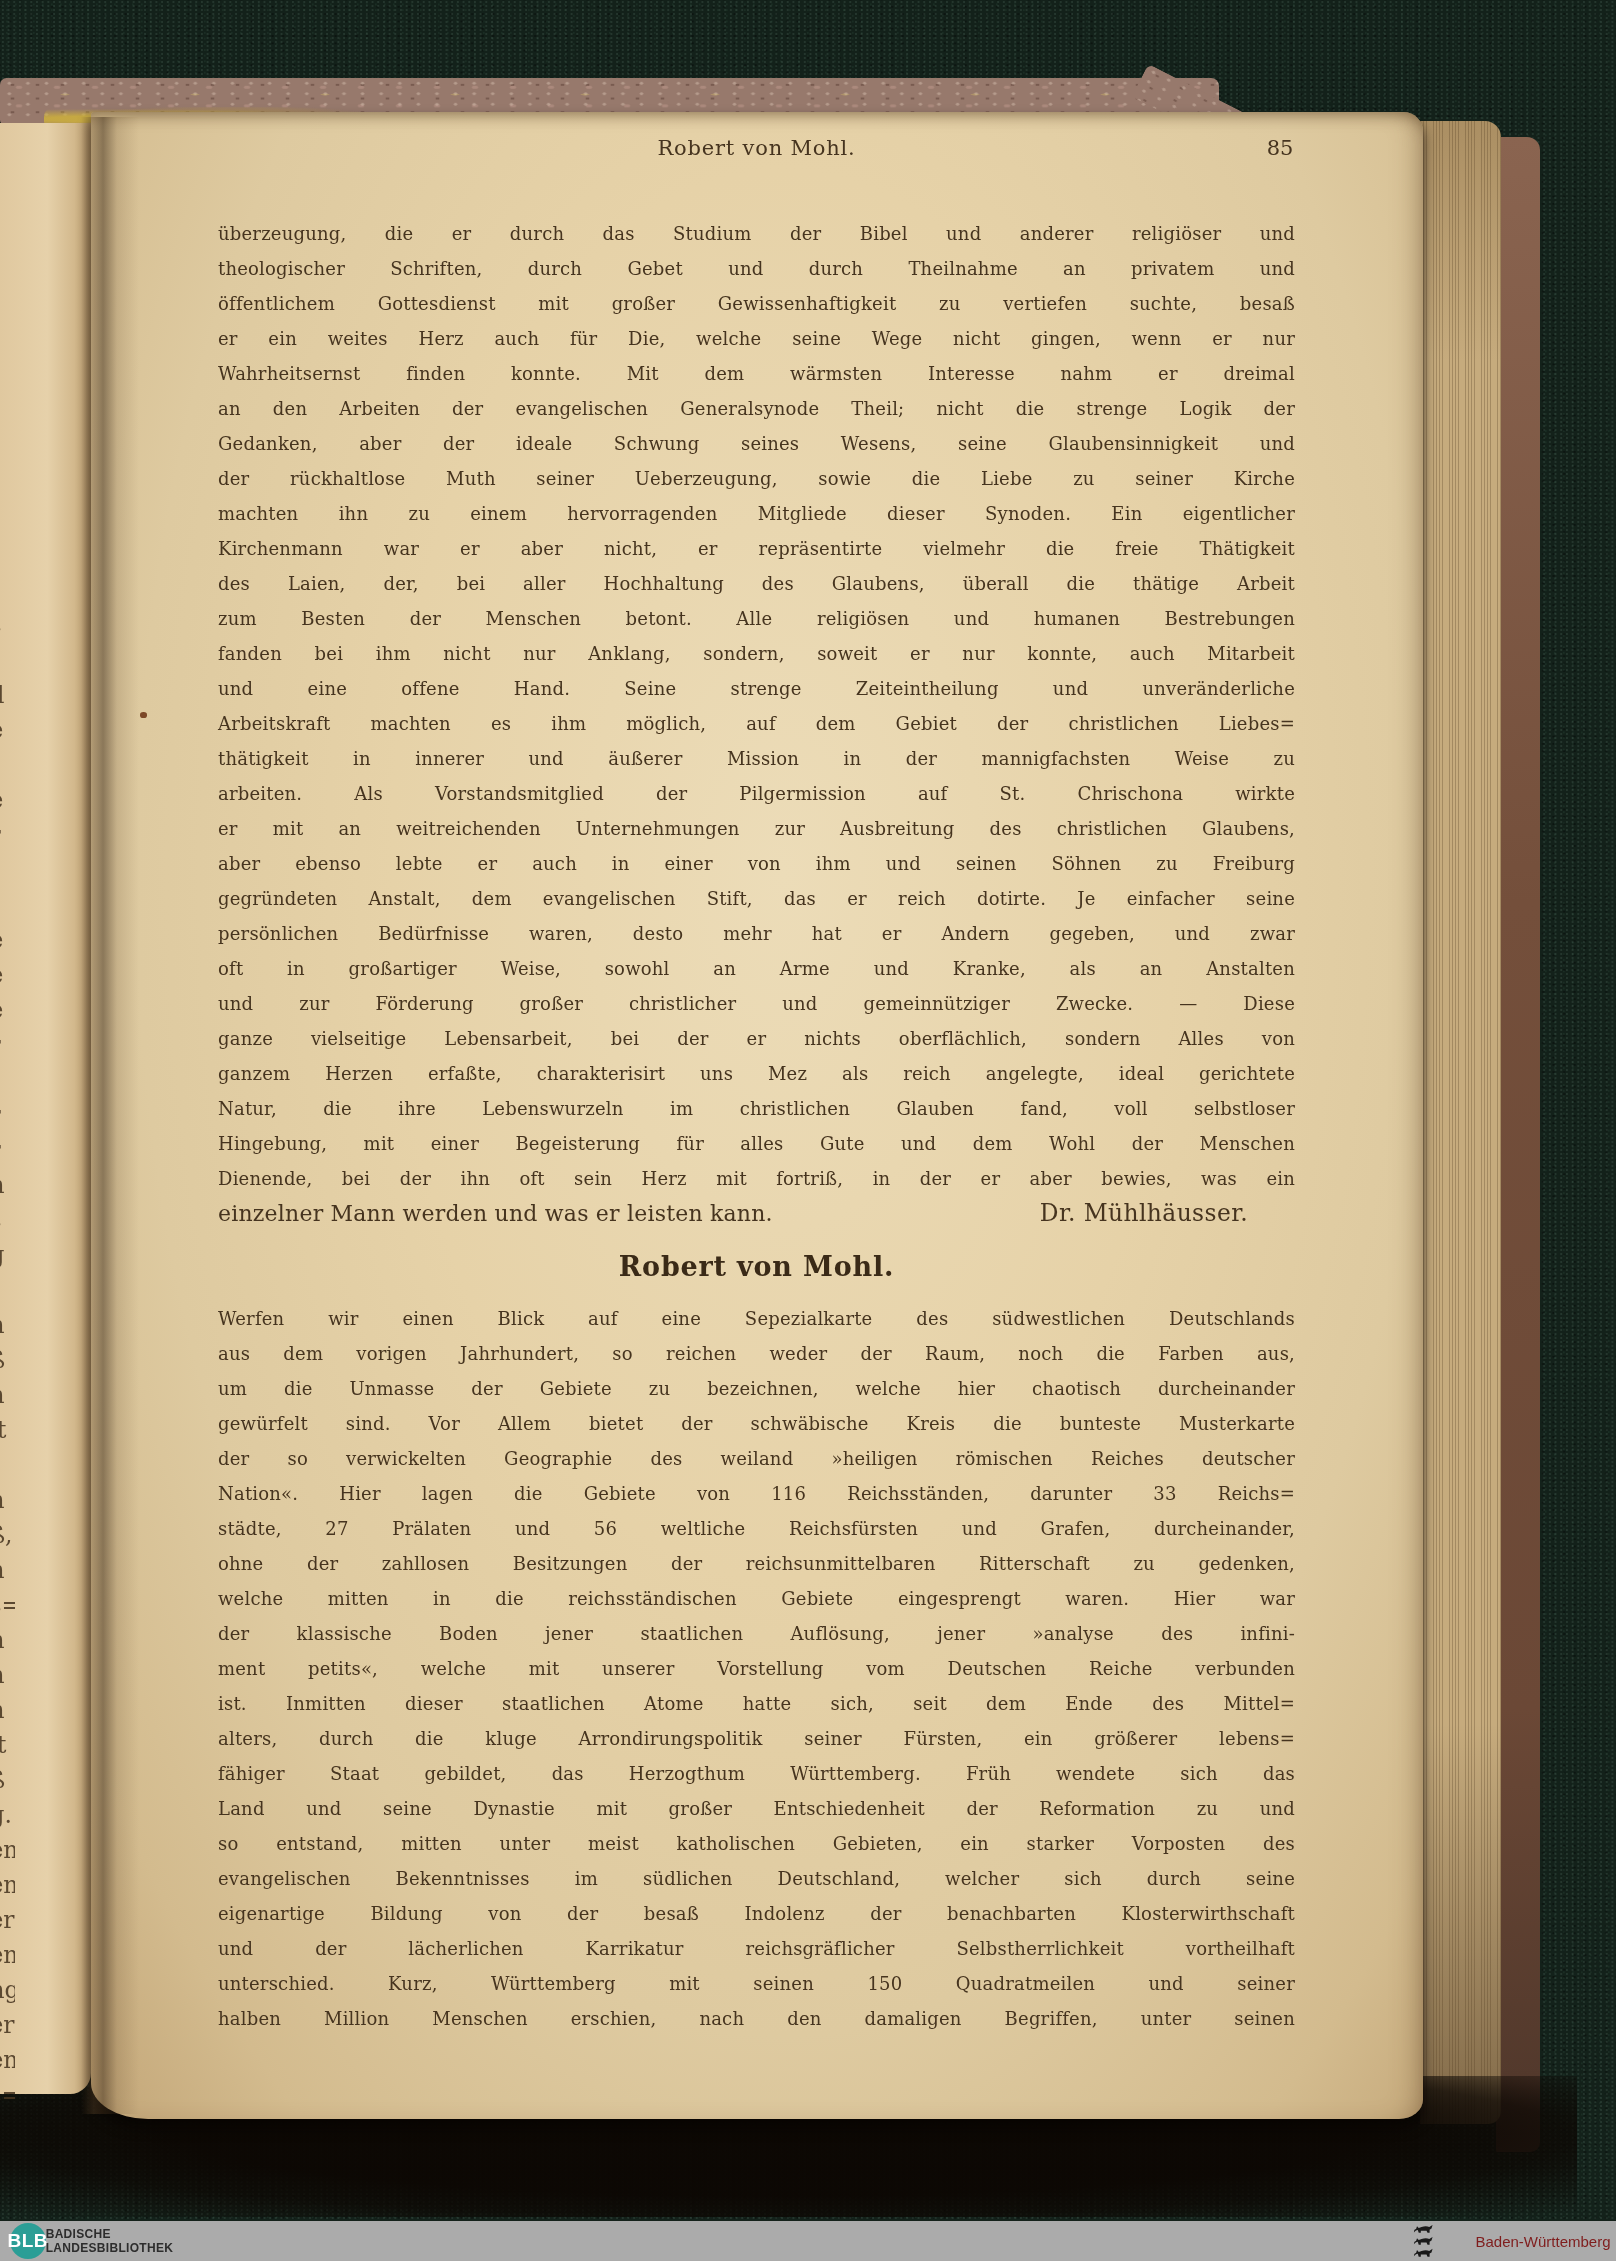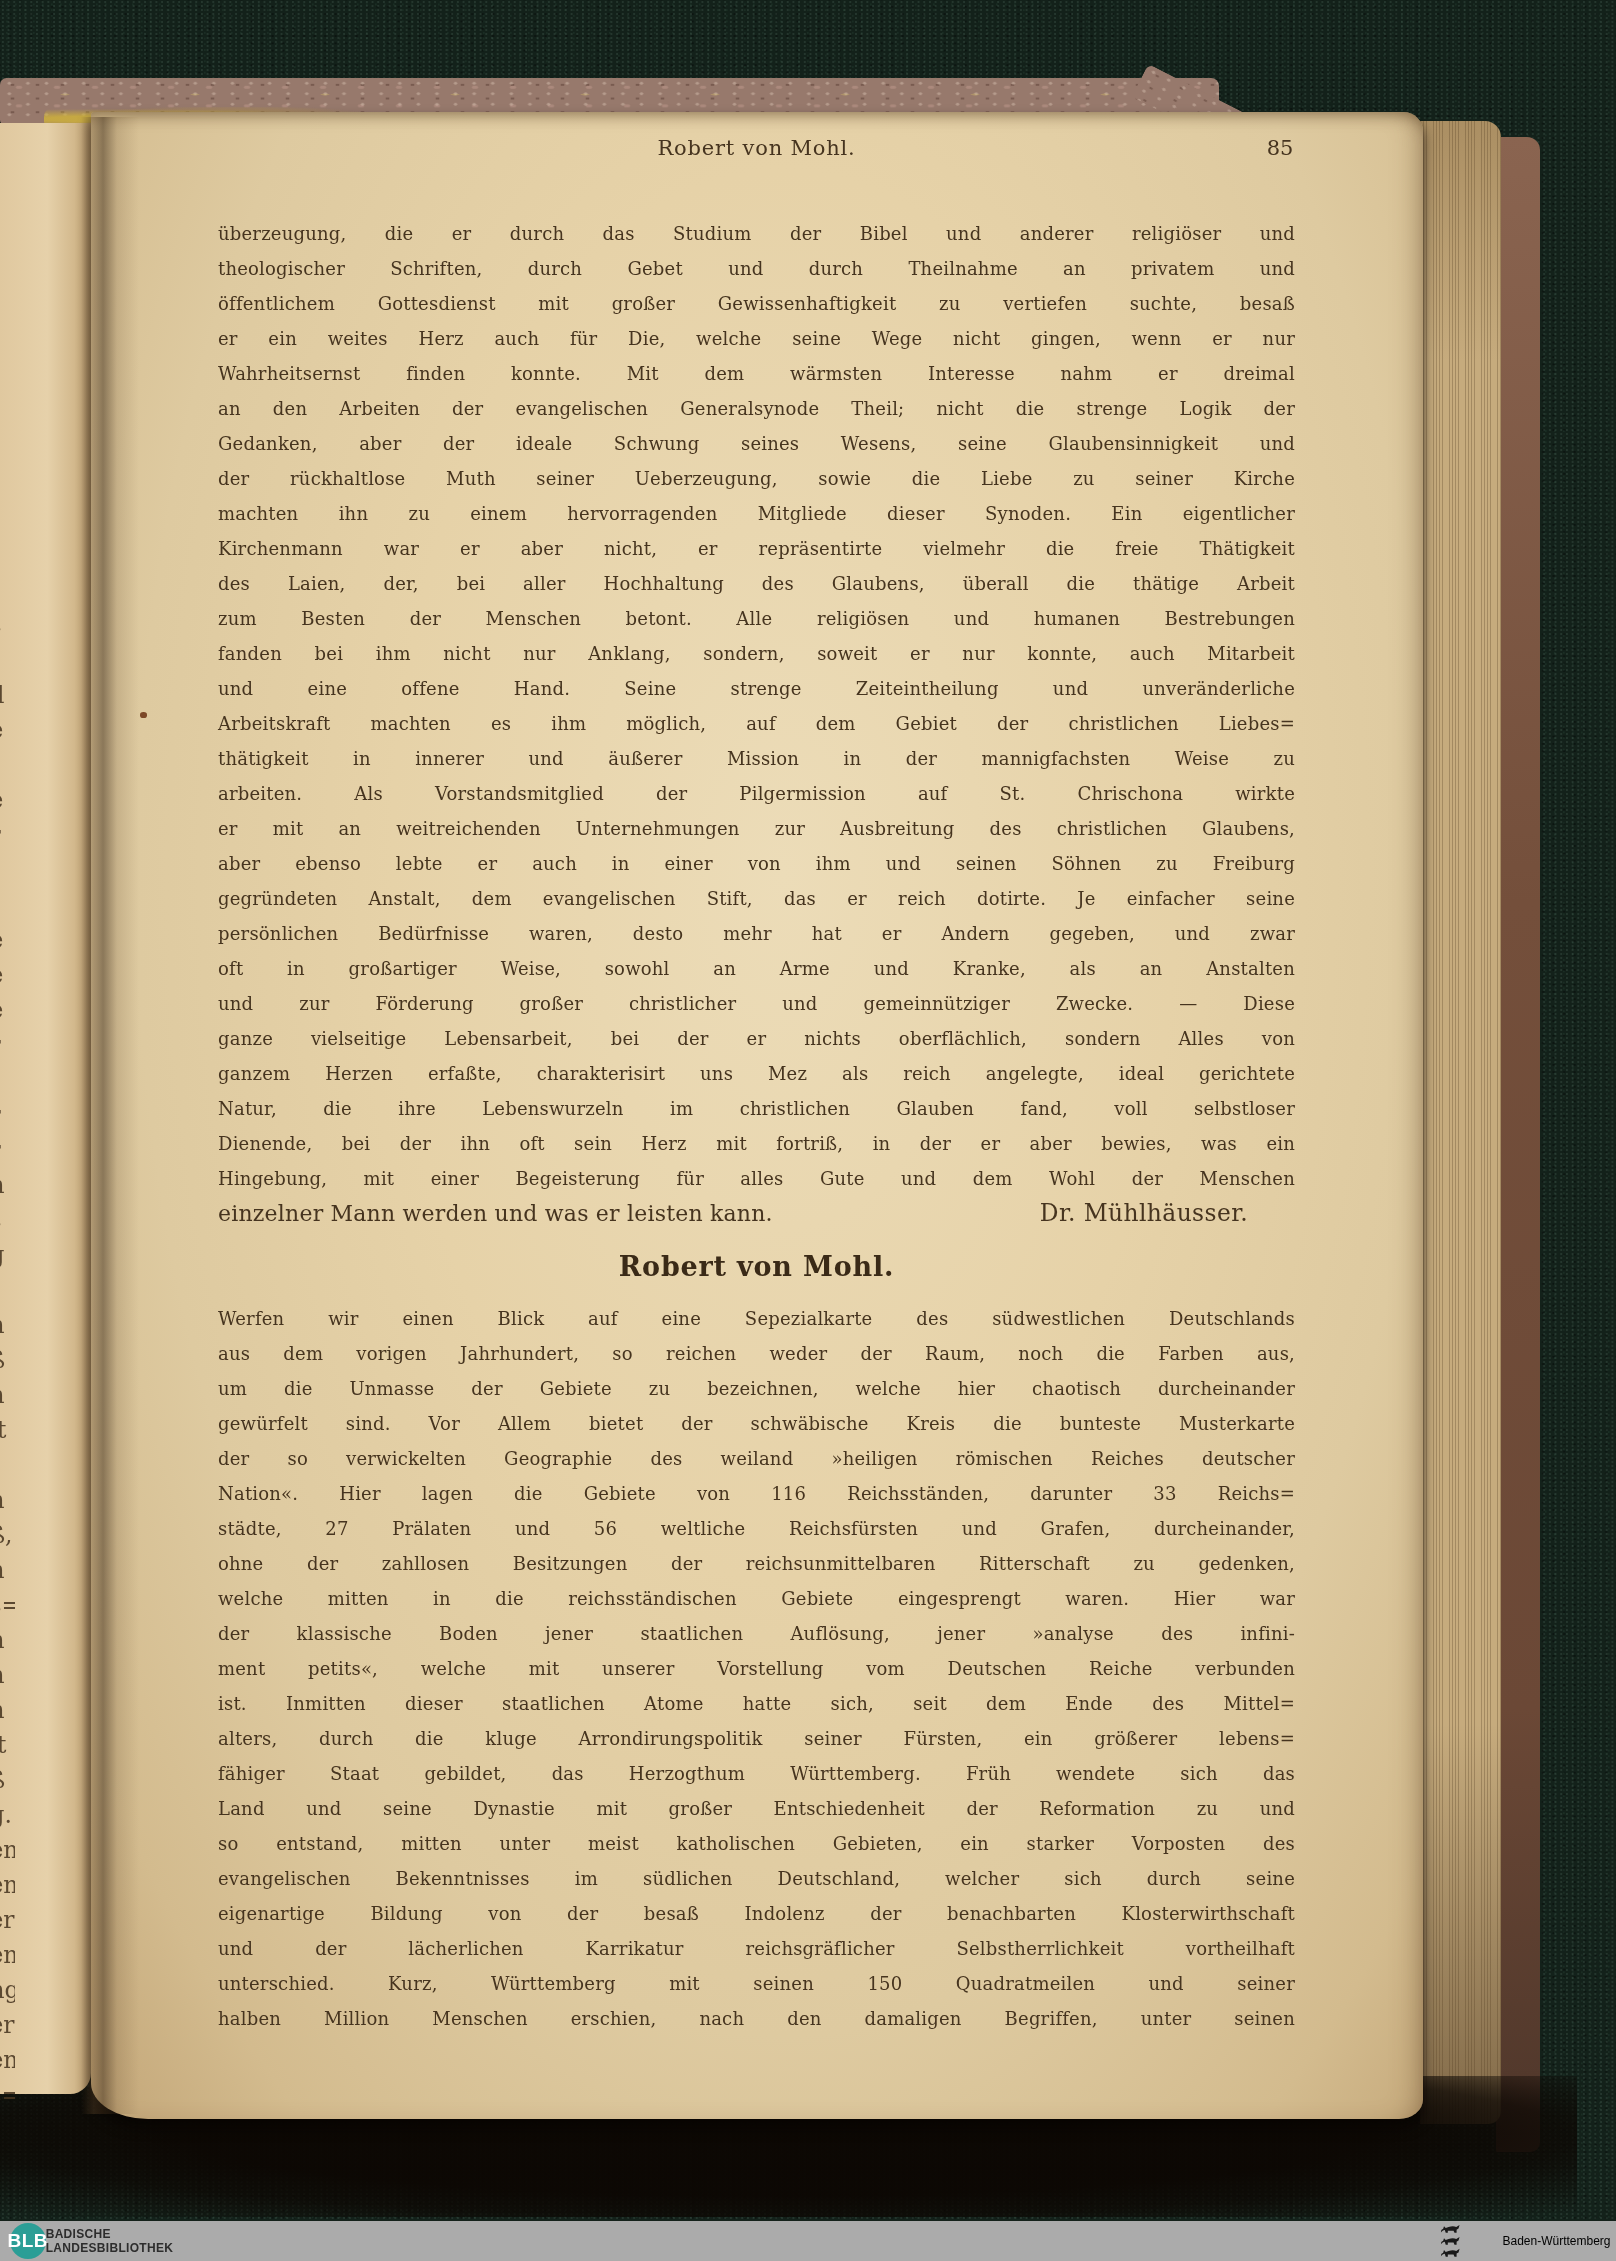--- a/index.html
+++ b/index.html
@@ -129,21 +129,21 @@
     background:var(--library-teal,#2b9e96);color:#fff;
     display:flex;align-items:center;justify-content:center;
     font-size:19px;font-weight:bold;letter-spacing:0.4px;
   }
   .blb-text{
     font-weight:bold;font-size:12px;line-height:1.18;
     color:var(--footer-text-gray,#2d2d2d);letter-spacing:0.3px;
   }
   .bw-wrap{margin-left:auto;margin-right:6.5px;display:flex;align-items:center;gap:7.3px;}
   .bw-wrap svg{display:block;}
-  .bw-label{font-size:12px;color:#000000;margin-left:34px;}
+  .bw-label{font-size:15px;color:#7f1d1d;margin-left:34px;}
 </style>
 </head>
 <body>
 
 <div>
 
   <div class="abs cover-top"></div>
   <div class="abs cover-top-corner"></div>
   <div class="abs damage-speckle"></div>
   <div class="abs pages-wedge"></div>
@@ -230,22 +230,22 @@
           <div class="text-line">arbeiten. Als Vorstandsmitglied der Pilgermission auf St. Chrischona wirkte</div>
           <div class="text-line">er mit an weitreichenden Unternehmungen zur Ausbreitung des christlichen Glaubens,</div>
           <div class="text-line">aber ebenso lebte er auch in einer von ihm und seinen Söhnen zu Freiburg</div>
           <div class="text-line">gegründeten Anstalt, dem evangelischen Stift, das er reich dotirte. Je einfacher seine</div>
           <div class="text-line">persönlichen Bedürfnisse waren, desto mehr hat er Andern gegeben, und zwar</div>
           <div class="text-line">oft in großartiger Weise, sowohl an Arme und Kranke, als an Anstalten</div>
           <div class="text-line">und zur Förderung großer christlicher und gemeinnütziger Zwecke. — Diese</div>
           <div class="text-line">ganze vielseitige Lebensarbeit, bei der er nichts oberflächlich, sondern Alles von</div>
           <div class="text-line">ganzem Herzen erfaßte, charakterisirt uns Mez als reich angelegte, ideal gerichtete</div>
           <div class="text-line">Natur, die ihre Lebenswurzeln im christlichen Glauben fand, voll selbstloser</div>
+          <div class="text-line">Hingebung, mit einer Begeisterung für alles Gute und dem Wohl der Menschen</div>
           <div class="text-line">Dienende, bei der ihn oft sein Herz mit fortriß, in der er aber bewies, was ein</div>
-          <div class="text-line">Hingebung, mit einer Begeisterung für alles Gute und dem Wohl der Menschen</div>
         </div>
 
       <div class="last-line">
         <span>einzelner Mann werden und was er leisten kann.</span>
         <span class="signature">Dr. Mühlhäusser.</span>
       </div>
 
       <div class="section-heading">Robert von Mohl.</div>
 
       <div class="para2">

